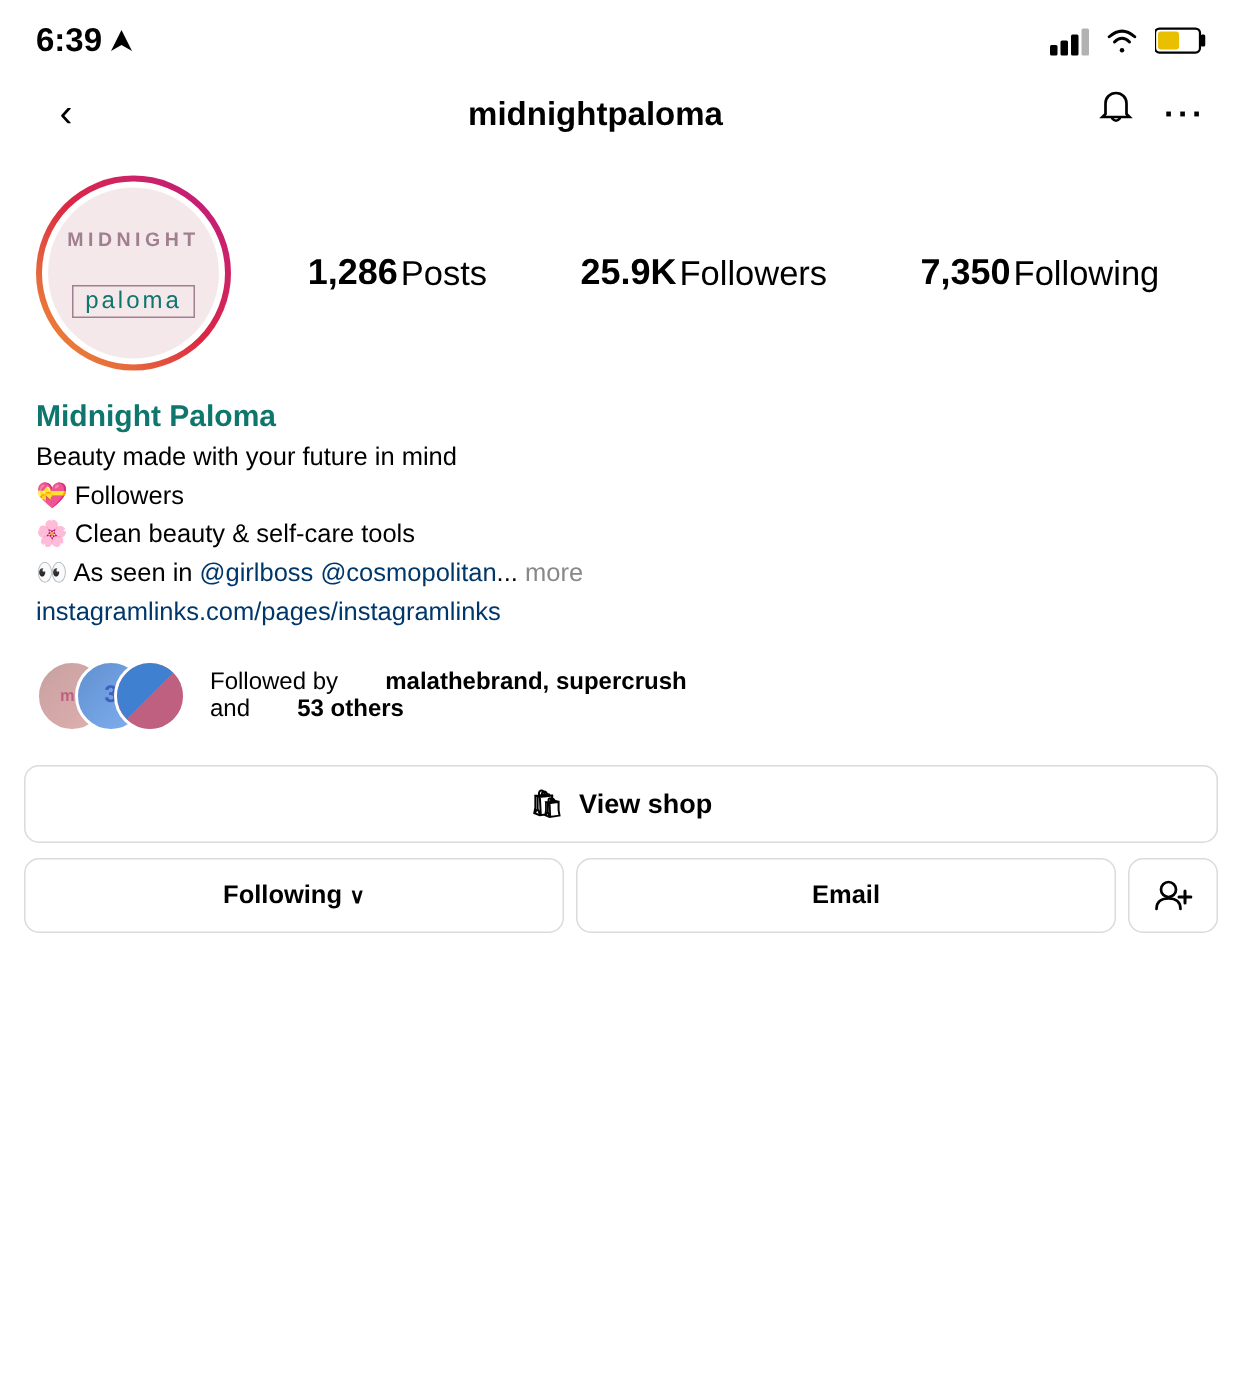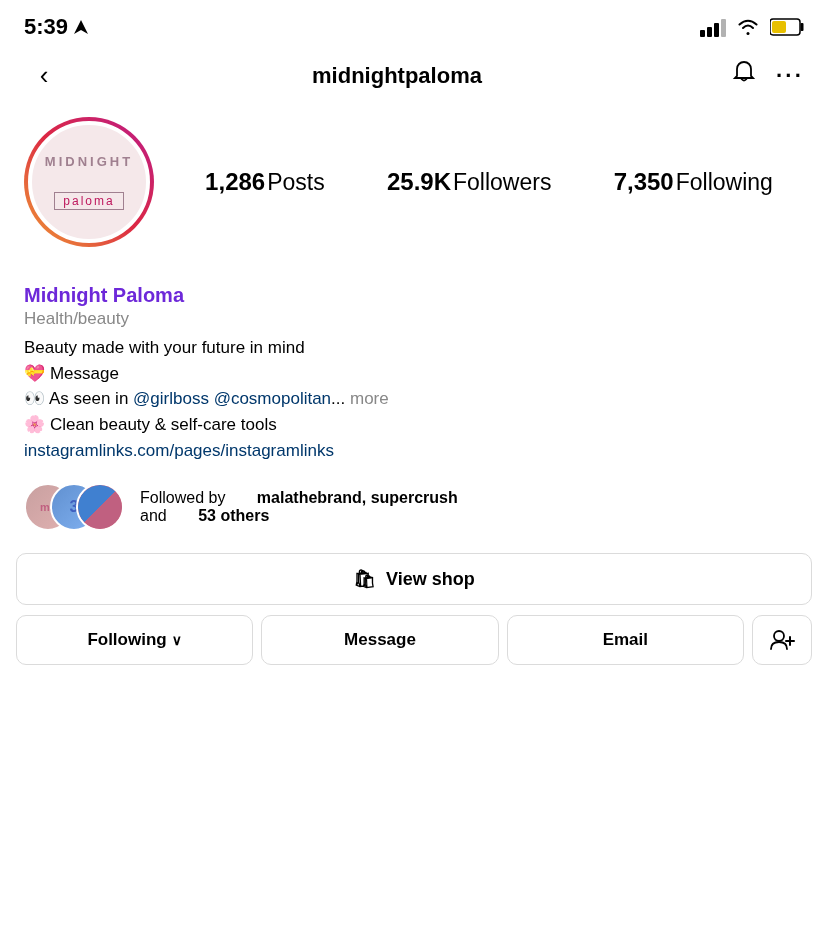--- a/index.html
+++ b/index.html
@@ -105,22 +105,22 @@
       font-size: 13px;
       font-weight: 700;
       letter-spacing: 3px;
       color: #a08090;
       text-transform: uppercase;
     }
     .avatar-text-bottom {
       border: 1px solid #a08090;
       padding: 1px 8px;
       margin-top: 4px;
-      font-size: 12px;
-      color: #be185d;
+      font-size: 16px;
+      color: #0f766e;
       letter-spacing: 2px;
     }
 
     
     .stats-row {
       display: flex;
       gap: 0;
       flex: 1;
       justify-content: space-around;
     }
@@ -140,23 +140,22 @@
       color: #000;
     }
 
     
     .bio-section {
       padding: 4px 24px 12px 24px;
     }
     .bio-name {
       font-size: 20px;
       font-weight: 700;
-      color: #6d28d9;
+      color: #0f766e;
       margin-bottom: 2px;
-      margin-top: 17px;
     }
     .bio-category {
       font-size: 17px;
       color: #888;
       margin-bottom: 6px;
     }
     .bio-text {
       font-size: 17px;
       color: #000;
       line-height: 1.5;
@@ -263,21 +262,21 @@
     .chevron-down {
       font-size: 14px;
       color: #000;
     }
   </style>
 </head>
 <body>
 
 <div class="status-bar">
   <div class="status-time">
-    <span>5:39</span>
+    <span>6:39</span>
     <svg width="14" height="14" viewBox="0 0 14 14">
       <polygon points="7,0 14,14 7,10 0,14" fill="#000"></polygon>
     </svg>
   </div>
   <div class="status-icons">
     <div class="signal-bars">
       <span></span>
         <span></span>
         <span></span>
         <span></span>
@@ -327,26 +326,25 @@
     </div>
     <div class="stat-item">
       <span class="stat-number">7,350</span>
       <span class="stat-label">Following</span>
     </div>
   </div>
 </div>
 
 <div class="bio-section">
   <div class="bio-name">Midnight Paloma</div>
-  <div class="bio-category">Health/beauty</div>
   <div class="bio-text">
     <div>Beauty made with your future in mind</div>
-    <div>💝 Message</div>
+    <div>💝 Followers</div>
+    <div>🌸 Clean beauty &amp; self-care tools</div>
     <div>👀 As seen in <span class="bio-mention">@girlboss</span> <span class="bio-mention">@cosmopolitan</span>... <span class="bio-more">more</span></div>
-    <div>🌸 Clean beauty &amp; self-care tools</div>
   </div>
   <a class="bio-link" href="#">instagramlinks.com/pages/instagramlinks</a>
 </div>
 
 <div class="followed-by">
   <div class="follower-avatars">
     <div class="follower-avatar a1">
       <div style="width:100%;height:100%;display:flex;align-items:center;justify-content:center;font-size:11px;font-weight:700;color:#c06080;">ma</div>
     </div>
     <div class="follower-avatar a2" style="margin-left: -10px;">
@@ -363,23 +361,20 @@
 
 <div class="action-buttons">
   <button class="view-shop-btn">
     <span>🛍</span>
     <span>View shop</span>
   </button>
   <div class="bottom-buttons">
     <button class="btn-following">
       <span>Following</span>
       <span class="chevron-down">∨</span>
-    </button>
-    <button class="btn-message">
-      <span>Message</span>
     </button>
     <button class="btn-email">
       <span>Email</span>
     </button>
     <button class="btn-add-friend">
       <svg width="26" height="22" viewBox="0 0 26 22" fill="none">
         <circle cx="10" cy="7" r="5" stroke="#000" stroke-width="1.8"></circle>
         <path d="M2 20 C2 15 5 13 10 13 C15 13 18 15 18 20" stroke="#000" stroke-width="1.8" fill="none" stroke-linecap="round"></path>
         <line x1="21" y1="8" x2="21" y2="16" stroke="#000" stroke-width="2" stroke-linecap="round"></line>
         <line x1="17" y1="12" x2="25" y2="12" stroke="#000" stroke-width="2" stroke-linecap="round"></line>

